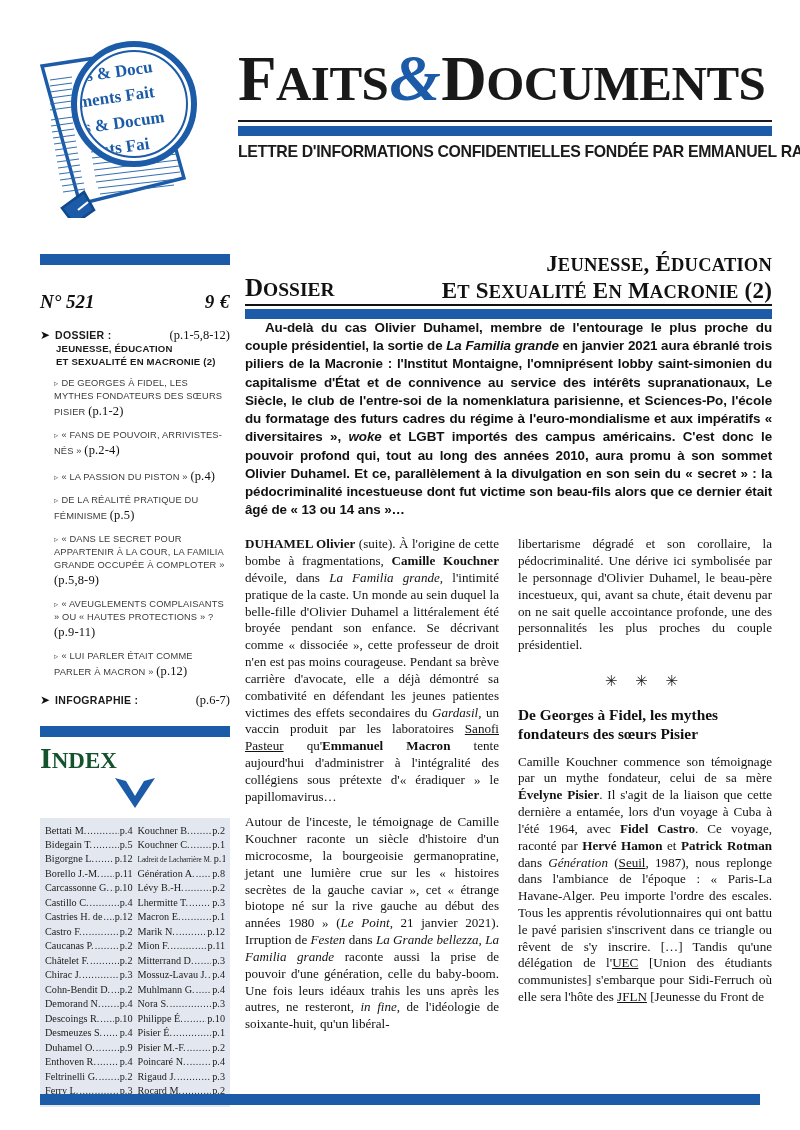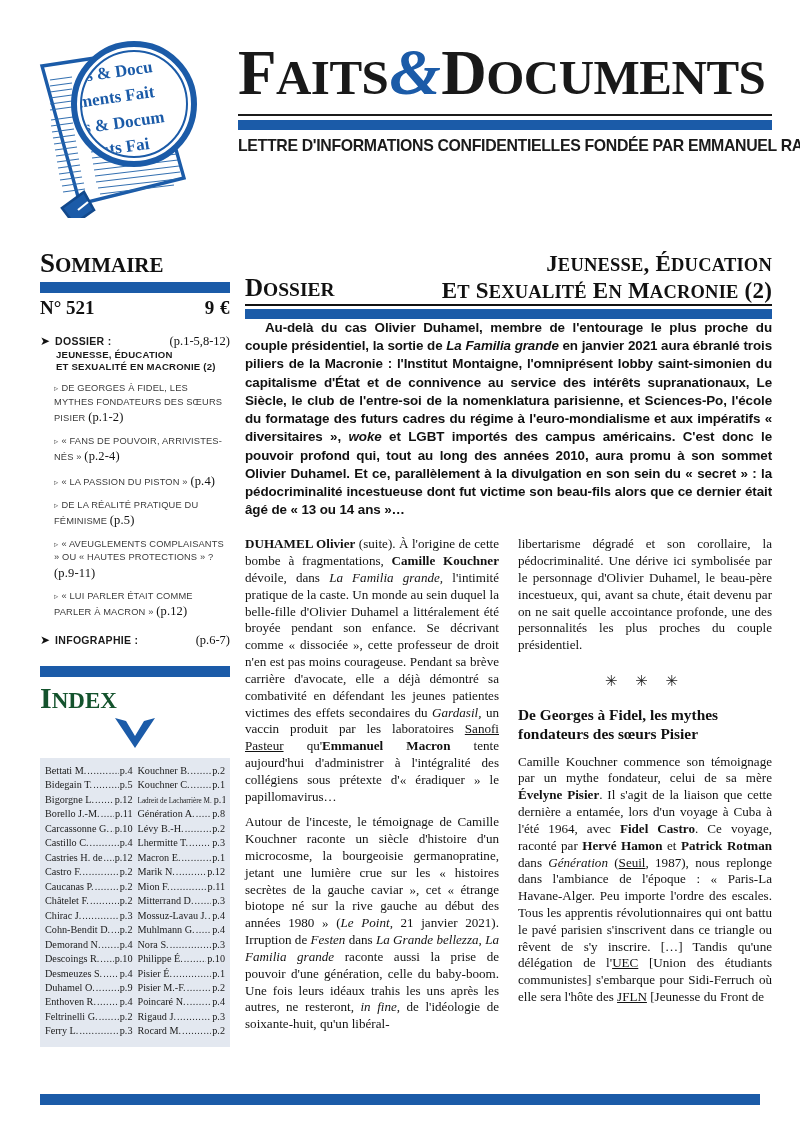--- a/index.html
+++ b/index.html
@@ -10,21 +10,21 @@
     overflow: hidden;
   }
   .page { position: relative; width: 800px; height: 1130px; background:#fff; }
 
   
   .masthead { position: absolute; left: 0; top: 0; width: 800px; height: 232px; }
 
   .logo-box { position: absolute; left: 28px; top: 28px; width: 196px; height: 190px; }
   .logo-box svg { display:block; width:100%; height:100%; }
 
-  .title-block { position: absolute; left: 238px; top: 40px; width: 534px; }
+  .title-block { position: absolute; left: 238px; top: 46px; width: 534px; }
   .title-main {
     font-family: "Liberation Serif", serif;
     font-weight: 700;
     font-size: 63px;
     line-height: 0.96;
     letter-spacing: -0.5px;
     color: #191919;
     white-space: nowrap;
   }
   .title-main .cap { font-size: 63px; }
@@ -53,25 +53,26 @@
     color: #111;
     font-size: 27px;
     line-height: 1.02;
     letter-spacing: 0px;
   }
   .sec-head .sm { font-size: 21px; }
   .bluebar { height: 11px; background: #1b5ba8; width: 100%; margin-top: 4px; }
 
   .issue-row {
     display: flex; justify-content: space-between; align-items: flex-end;
-    margin-top: 4px;
+    margin-top: 26px;
     font-family: "Liberation Serif", serif;
     font-weight: 700;
     font-size: 19px;
     color: #111;
+    font-style: italic;
   }
   .issue-row .price { letter-spacing: 0.5px; }
 
   .toc { margin-top: 15px; }
   .toc-group { margin-bottom: 9px; }
   .toc-l1 {
     display: flex; align-items: baseline;
     font-family: "Liberation Sans", sans-serif;
     font-weight: 600;
     font-size: 10.5px;
@@ -308,21 +309,20 @@
         <span class="cap">F</span><span class="sc">AITS</span><span class="amp">&amp;</span><span class="cap">D</span><span class="sc">OCUMENTS</span>
       </div>
       <div class="rule-thin"></div>
       <div class="rule-blue-top"></div>
       <div class="subtitle">LETTRE D'INFORMATIONS CONFIDENTIELLES FONDÉE PAR EMMANUEL RATIER</div>
     </div>
   </div>
 
   <div class="leftcol">
 
-    <div class="sec-head"><span>S</span><span class="sm">OMMAIRE</span></div>
     <div class="bluebar"></div>
 
     <div class="issue-row">
       <span>N° 521</span>
       <span class="price">9 €</span>
     </div>
 
     <div class="toc">
 
       <div class="toc-group">
@@ -338,20 +338,23 @@
           <span class="arrow-small">▹</span><span>DE GEORGES À FIDEL, LES MYTHES FONDATEURS DES SŒURS PISIER</span> <span class="pg-inline">(p.1-2)</span>
         </div>
         <div class="toc-l2">
           <span class="arrow-small">▹</span><span>« FANS DE POUVOIR, ARRIVISTES-NÉS »</span> <span class="pg-inline">(p.2-4)</span>
         </div>
         <div class="toc-l2">
           <span class="arrow-small">▹</span><span>« LA PASSION DU PISTON »</span> <span class="pg-inline">(p.4)</span>
         </div>
         <div class="toc-l2">
           <span class="arrow-small">▹</span><span>DE LA RÉALITÉ PRATIQUE DU FÉMINISME</span> <span class="pg-inline">(p.5)</span>
+        </div>
+        <div class="toc-l2">
+          <span class="arrow-small">▹</span><span>« DANS LE SECRET POUR APPARTENIR À LA COUR, LA FAMILIA GRANDE OCCUPÉE À COMPLOTER »</span> <span class="pg-inline">(p.5,8-9)</span>
         </div>
         <div class="toc-l2">
           <span class="arrow-small">▹</span><span>« AVEUGLEMENTS COMPLAISANTS » OU « HAUTES PROTECTIONS » ?</span> <span class="pg-inline">(p.9-11)</span>
         </div>
         <div class="toc-l2">
           <span class="arrow-small">▹</span><span>« LUI PARLER ÉTAIT COMME PARLER À MACRON »</span> <span class="pg-inline">(p.12)</span>
         </div>
       </div>
 
       <div class="toc-group" style="margin-top:12px;">

